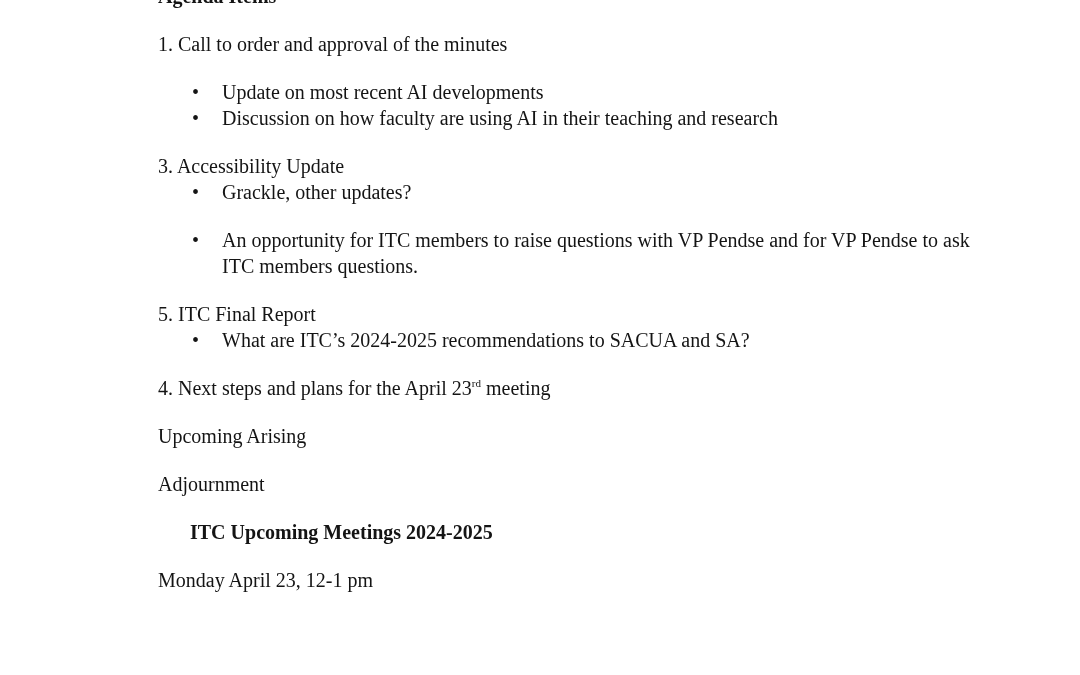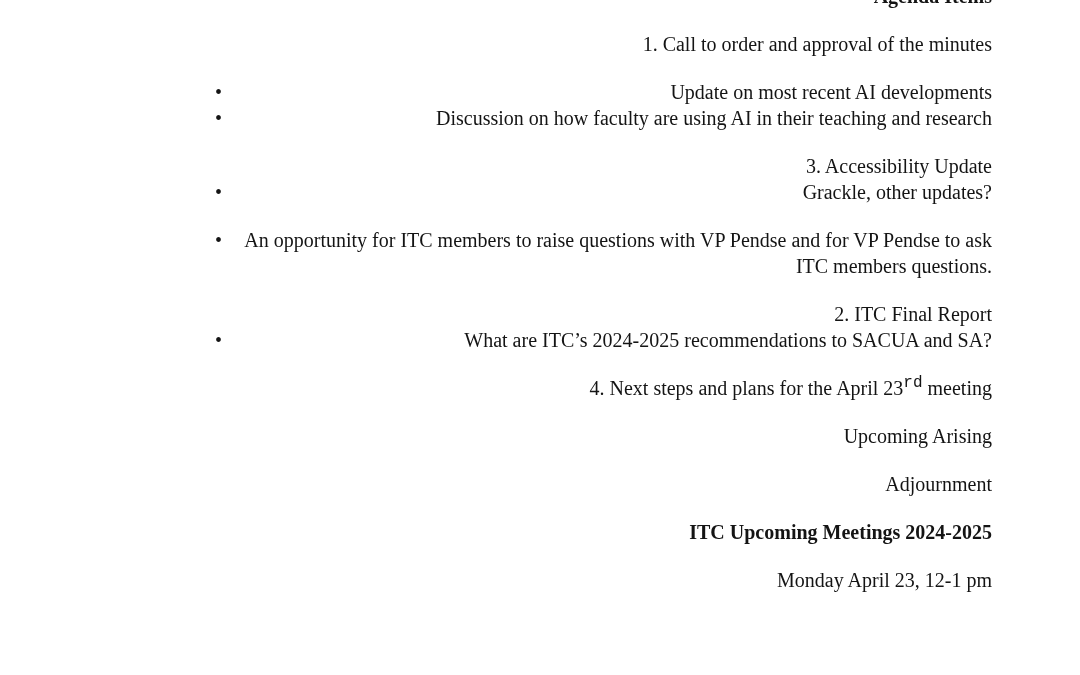--- a/index.html
+++ b/index.html
@@ -18,21 +18,20 @@
     font-family: "Liberation Serif", "DejaVu Serif", serif;
     font-size: 20px;
     line-height: 26px;
     color: #141414;
   }
   .doc {
     position: absolute;
     left: 158px;
     top: 0;
     width: 834px;
-    text-align: right;
   }
   .para {
     margin: 0 0 22px 0;
   }
   .heading-clipped {
     margin-top: -17px; 
     font-weight: bold;
   }
   .bold {
     font-weight: bold;
@@ -44,24 +43,23 @@
   }
   .bullet-marker {
     width: 30px;
     flex: 0 0 30px;
   }
   .bullet-text {
     flex: 1 1 auto;
     max-width: 770px;
   }
   sup {
-    font-size: 16px;
+    font-size: 11px;
     line-height: 0;
     vertical-align: super;
-    font-family: Liberation Mono, monospace;
   }
 </style>
 </head>
 <body>
 
 <div class="page">
   <div class="doc">
 
     <div class="para heading-clipped">Agenda Items</div>
 
@@ -89,21 +87,21 @@
     </div>
 
     <div class="para">
       <div class="bullet-row">
         <span class="bullet-marker">•</span>
         <span class="bullet-text">An opportunity for ITC members to raise questions with VP Pendse and for VP Pendse to ask ITC members questions.</span>
       </div>
     </div>
 
     <div class="para">
-      <div>2. ITC Final Report</div>
+      <div>5. ITC Final Report</div>
       <div class="bullet-row">
         <span class="bullet-marker">•</span>
         <span class="bullet-text">What are ITC’s 2024-2025 recommendations to SACUA and SA?</span>
       </div>
     </div>
 
     <div class="para">
       <span>4. Next steps and plans for the April 23</span><sup>rd</sup><span> meeting</span>
     </div>
 

